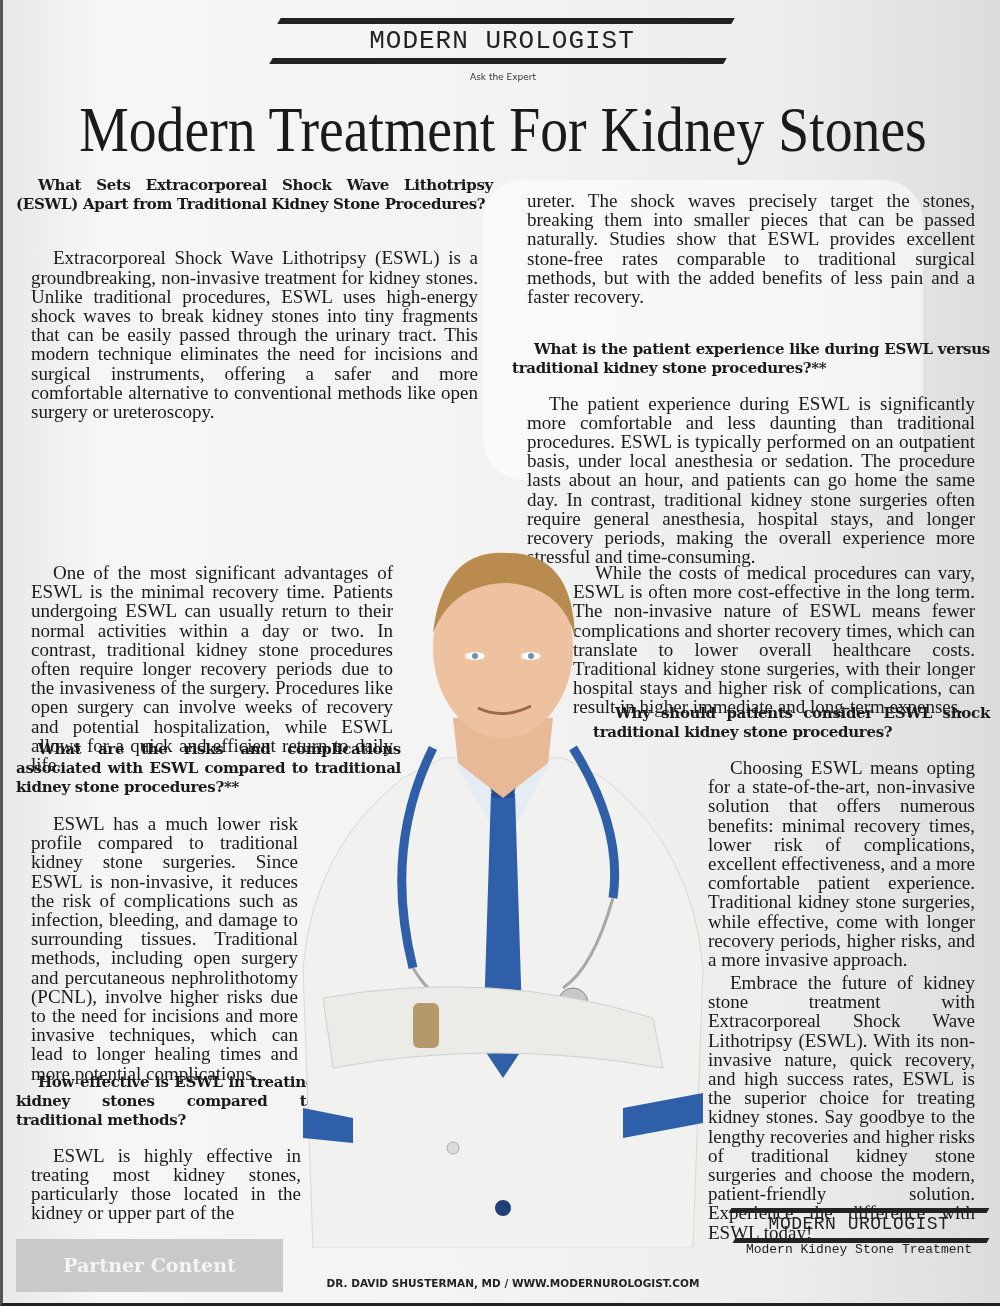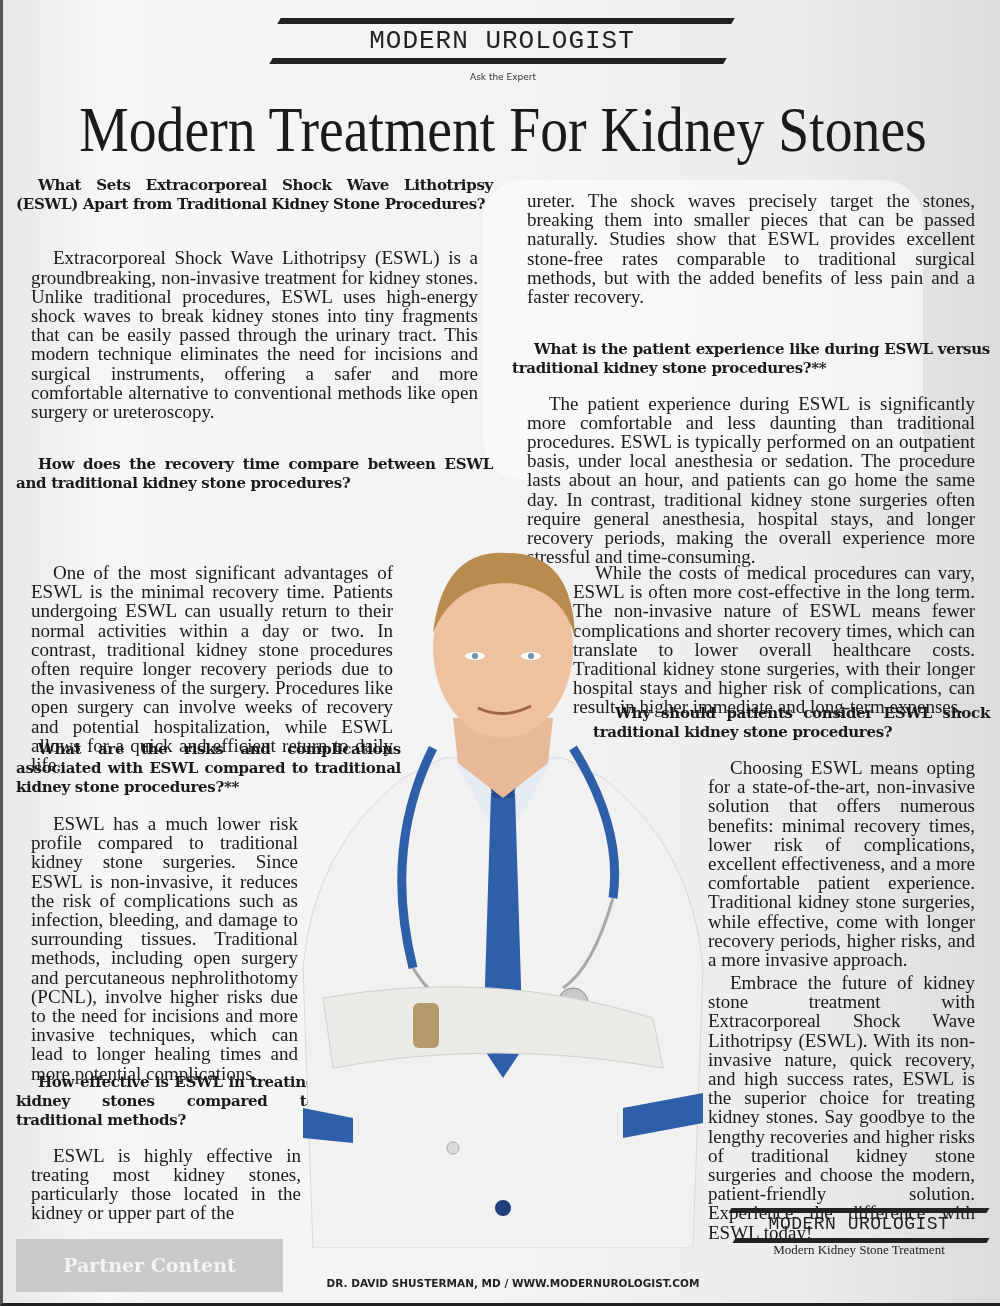--- a/index.html
+++ b/index.html
@@ -56,42 +56,41 @@
     background: #c9c9c9; color: #f4f4f4; text-align: center;
     font-family: "DejaVu Serif", serif; font-weight: bold; font-size: 19px; line-height: 53px;
   }
   .brand2 { position: absolute; left: 725px; top: 1208px; width: 262px; height: 40px; }
   .brand2 .bar { height: 5px; }
   .brand2 .bar.top { top: 0; left: 2px; right: 2px; }
   .brand2 .bar.bot { top: 30px; left: 6px; right: 2px; bottom: auto; }
   .brand2 .mast-text { font-size: 18px; top: 3px; line-height: 26px; letter-spacing: 0.5px; }
   .brand2 .sub {
     position: absolute; top: 34px; left: 0; right: 0; text-align: center;
-    font-family: Liberation Serif, serif; font-size: 13px; color: #222;
+    font-family: Liberation Mono, monospace; font-size: 13px; color: #222;
   }
 </style>
 </head>
 <body>
 
 <div class="bg-shape" style="left:480px;top:180px;width:440px;height:300px;"></div>
 
 <div class="masthead">
   <div class="bar top"></div>
   <div class="mast-text">MODERN UROLOGIST</div>
   <div class="bar bot"></div>
 </div>
 <div class="kicker">Ask the Expert</div>
 <div class="headline">Modern Treatment For Kidney Stones</div>
 
 <div class="col" style="left:13px; top:176px; width:477px;">
   <p class="q">What Sets Extracorporeal Shock Wave Lithotripsy (ESWL) Apart from Traditional Kidney Stone Procedures?</p>
   <div class="gap"></div>
   <p class="a">Extracorporeal Shock Wave Lithotripsy (ESWL) is a groundbreaking, non-invasive treatment for kidney stones. Unlike traditional procedures, ESWL uses high-energy shock waves to break kidney stones into tiny fragments that can be easily passed through the urinary tract. This modern technique eliminates the need for incisions and surgical instruments, offering a safer and more comfortable alternative to conventional methods like open surgery or ureteroscopy.</p>
   <div class="gap"></div>
-  <p class="q">How does the recovery time compare between ESWL and traditional kidney stone procedures?</p>
 </div>
 <div class="col" style="left:13px; top:548px; width:392px;">
   <p class="a">One of the most significant advantages of ESWL is the minimal recovery time. Patients undergoing ESWL can usually return to their normal activities within a day or two. In contrast, traditional kidney stone procedures often require longer recovery periods due to the invasiveness of the surgery. Procedures like open surgery can involve weeks of recovery and potential hospitalization, while ESWL allows for a quick and efficient return to daily life.</p>
 </div>
 <div class="col" style="left:13px; top:740px; width:385px;">
   <p class="q">What are the risks and complications associated with ESWL compared to traditional kidney stone procedures?**</p>
 </div>
 <div class="col" style="left:13px; top:799px; width:297px;">
   <p class="a">ESWL has a much lower risk profile compared to traditional kidney stone surgeries. Since ESWL is non-invasive, it reduces the risk of complications such as infection, bleeding, and damage to surrounding tissues. Traditional methods, including open surgery and percutaneous nephrolithotomy (PCNL), involve higher risks due to the need for incisions and more invasive techniques, which can lead to longer healing times and more potential complications.</p>
 </div>

